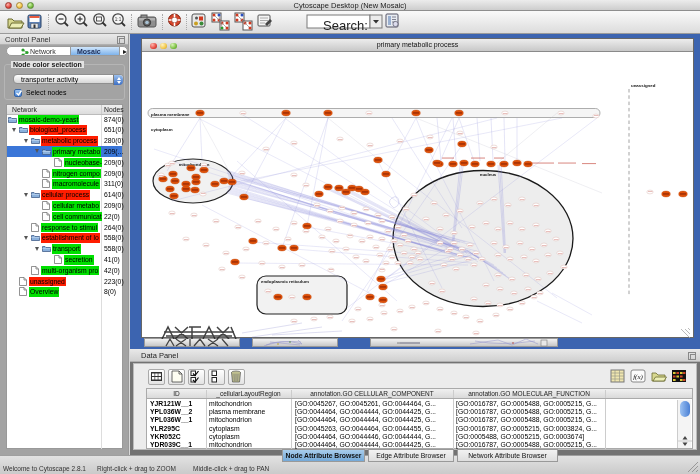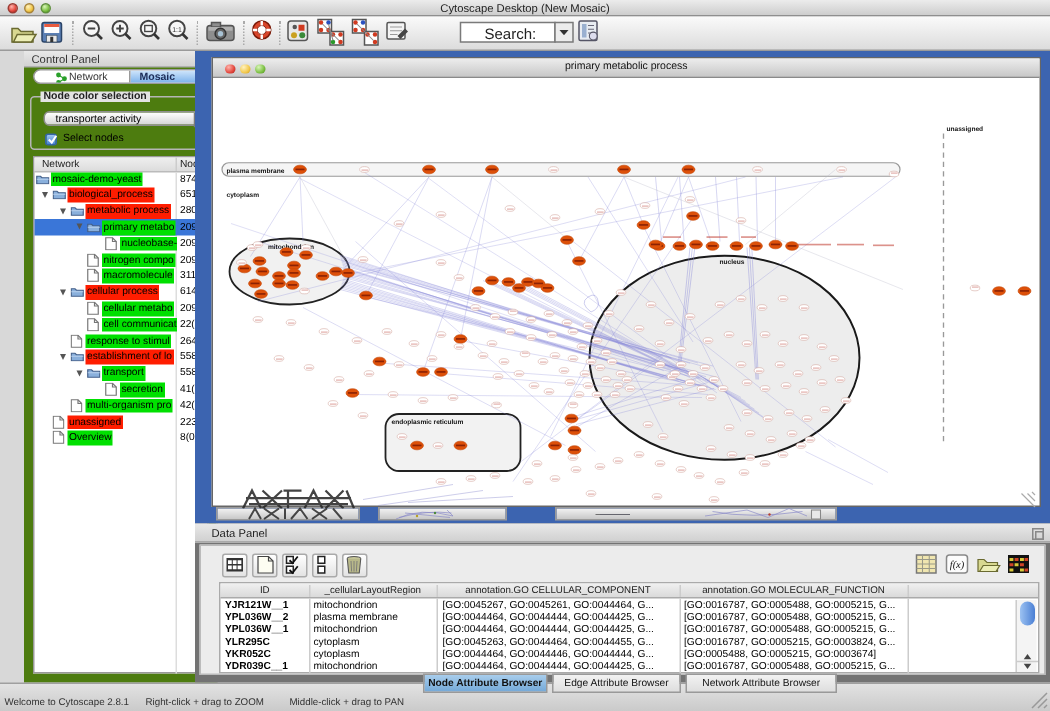--- a/index.html
+++ b/index.html
@@ -6,21 +6,21 @@
 html,body { width:700px; height:474px; overflow:hidden; }
 body { font-family:"Liberation Sans", sans-serif; position:relative; background:#d8d8d8; }
 .abs { position:absolute; }
 #titlebar { left:0; top:0; width:700px; height:11px;
   background:linear-gradient(#ececec,#cdcdcd); border-bottom:1px solid #8e8e8e; }
 #titlebar .light { position:absolute; top:2px; width:7px; height:7px; border-radius:50%; }
 #titlebar .t { position:absolute; left:0; right:0; top:1px; text-align:center; font-size:7.5px; color:#222; line-height:9px; }
 #toolbar { left:0; top:11px; width:700px; height:23px;
   background:linear-gradient(#fafafa,#dcdcdc); border-bottom:1px solid #9a9a9a; }
 .vsep { position:absolute; top:3px; height:16px; border-left:1px dotted #aaa; }
-#cpanel { left:16px; top:34px; width:129px; height:421px; background:#4d7c0f; border-right:1px solid #9a9a9a;text-align:right;}
+#cpanel { left:0; top:34px; width:129px; height:421px; background:#a3a3a3; border-right:1px solid #9a9a9a;text-align:right;}
 #cphead { left:0; top:0px; width:128px; height:11px; background:linear-gradient(#e9e9e9,#d2d2d2); border-bottom:1px solid #b0b0b0;}
 #cphead span { position:absolute; left:5px; top:1px; font-size:7.5px; color:#333; }
 #tabbar { left:6px; top:12px; width:122px; height:10px; background:#fff; border:1px solid #9a9a9a; border-radius:5px; overflow:hidden;}
 #tabmosaic { position:absolute; left:63px; top:0; width:49px; height:10px; background:linear-gradient(#cfe5fb,#6aa7e8); border-left:1px solid #9a9a9a;}
 #tabbar .nt { position:absolute; left:23px; top:0.5px; font-size:7px; color:#333; }
 #tabbar .mt { position:absolute; left:70px; top:0.5px; font-size:7px; font-weight:bold; color:#1a2a55; }
 #tabarrow { position:absolute; left:112px; top:0; width:10px; height:10px; border-left:1px solid #9a9a9a; }
 #tabarrow:after { content:""; position:absolute; left:3px; top:2.5px; border-left:4px solid #222; border-top:2.5px solid transparent; border-bottom:2.5px solid transparent;}
 #groupbox { left:4px; top:30px; width:121px; height:36px; border:1px solid #b5b5b5; border-radius:3px; }
 #grouplabel { position:absolute; left:6px; top:-4px; background:#e3e3e3; padding:0 2px; font-size:7px; font-weight:bold; color:#222; }
@@ -165,21 +165,21 @@
       <rect x="0" y="0" width="12" height="13" rx="1" fill="#e8ecf2" stroke="#556"></rect>
       <rect x="2" y="2" width="3" height="9" fill="#9ab0d0"></rect>
       <path d="M6 3 L10 3 M6 5.5 L10 5.5 M6 8 L10 8" stroke="#667" stroke-width="0.8"></path>
       <circle cx="9.5" cy="10" r="2.6" fill="#dde" stroke="#556" stroke-width="0.7"></circle>
     </g>
   </svg>
   <div class="vsep" style="left:48px"></div>
   <div class="vsep" style="left:131px"></div>
   <div class="vsep" style="left:162px"></div>
   <div class="vsep" style="left:186px"></div>
-  <span style="position:absolute;left:279px;top:7px;font-size:10px;color:#222;padding-left:44px;">Search:</span>
+  <span style="position:absolute;left:279px;top:7px;font-size:13px;color:#222;padding-left:44px;">Search:</span>
 </div>
 
 <div class="abs" id="cpanel">
   <div class="abs" id="cphead">
       <span>Control Panel</span>
     <svg width="8" height="8" style="position:absolute;right:3px;top:2px">
         <rect x="0.5" y="0.5" width="7" height="7" fill="none" stroke="#888"></rect>
         <rect x="2.5" y="2.5" width="5" height="5" fill="none" stroke="#888"></rect>
       </svg>
   </div>

